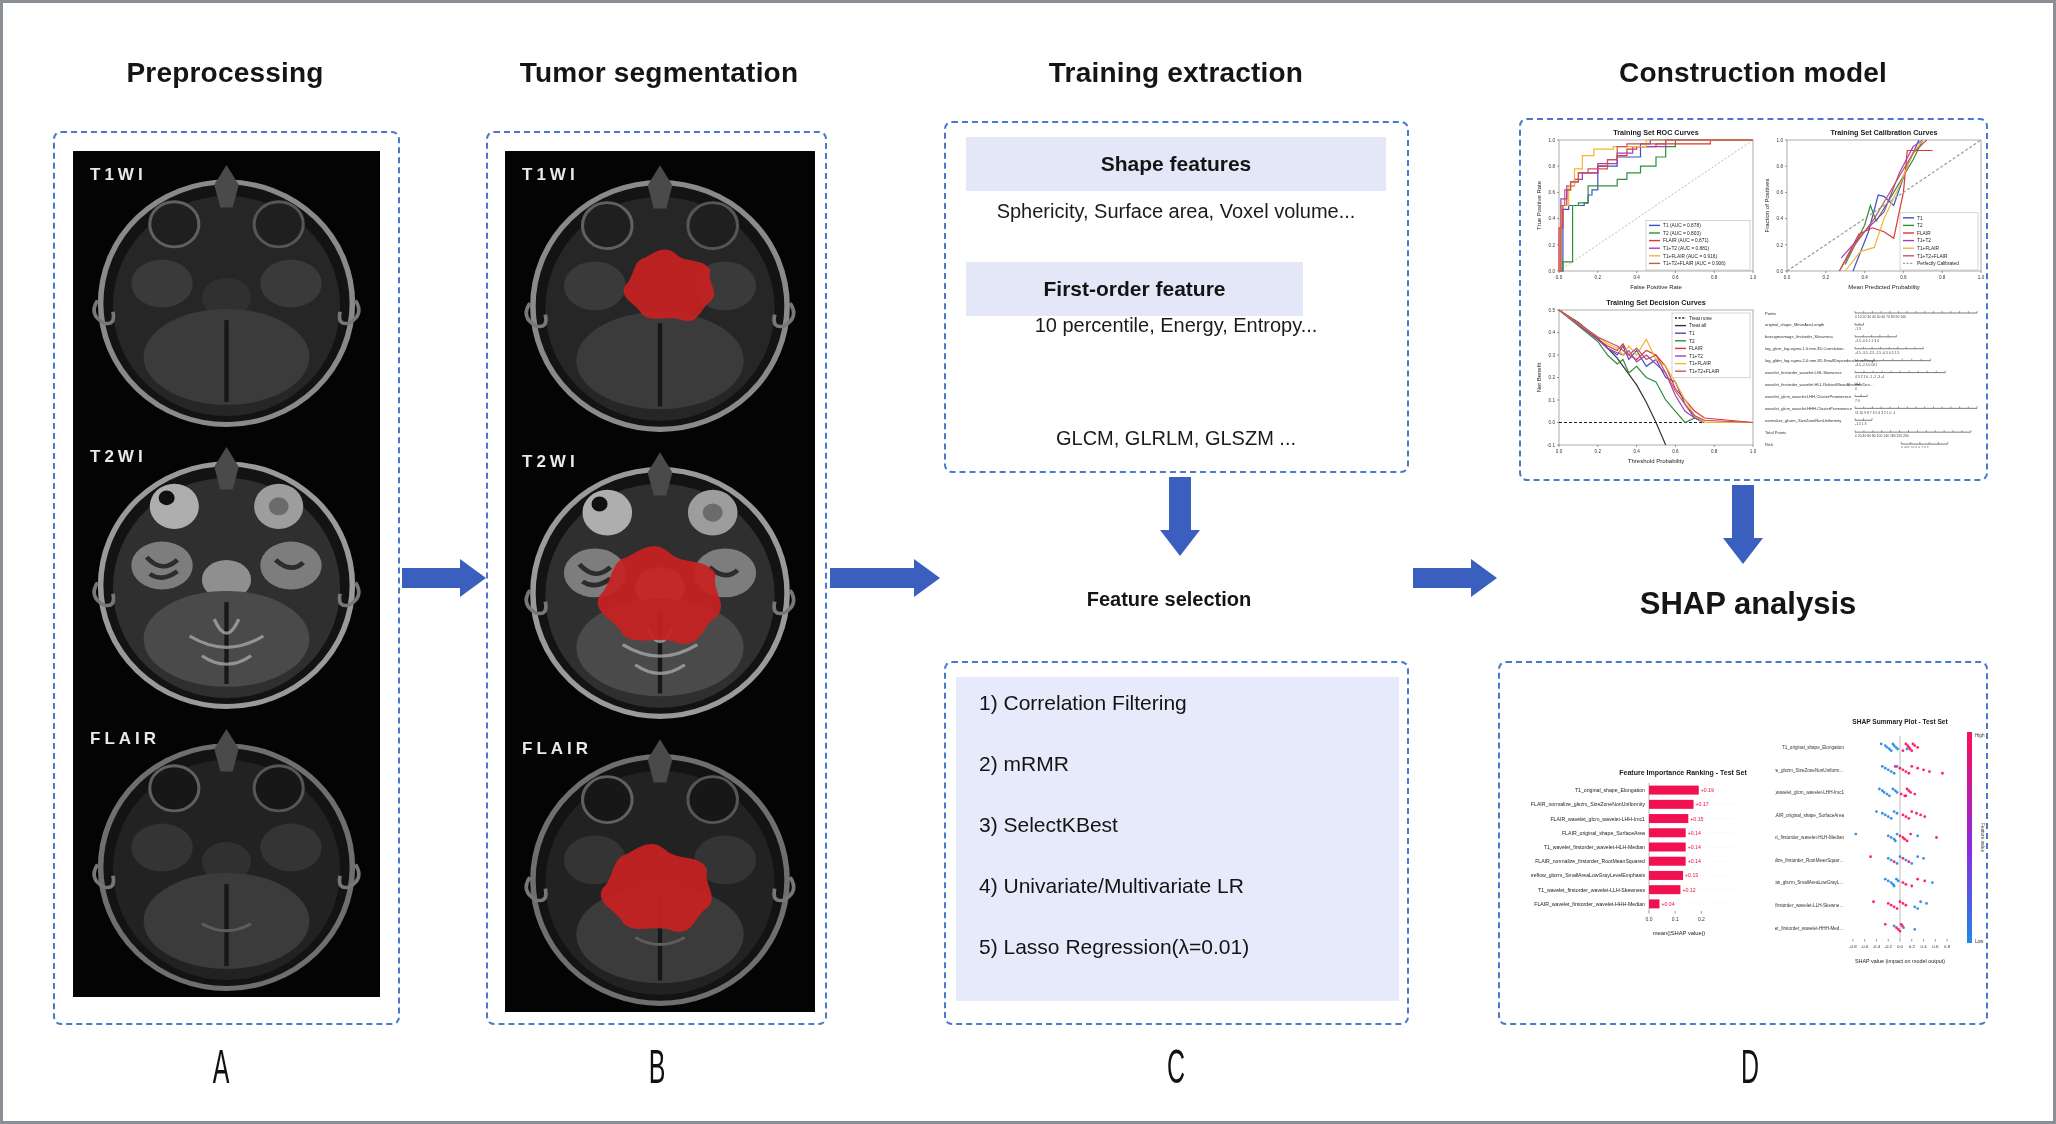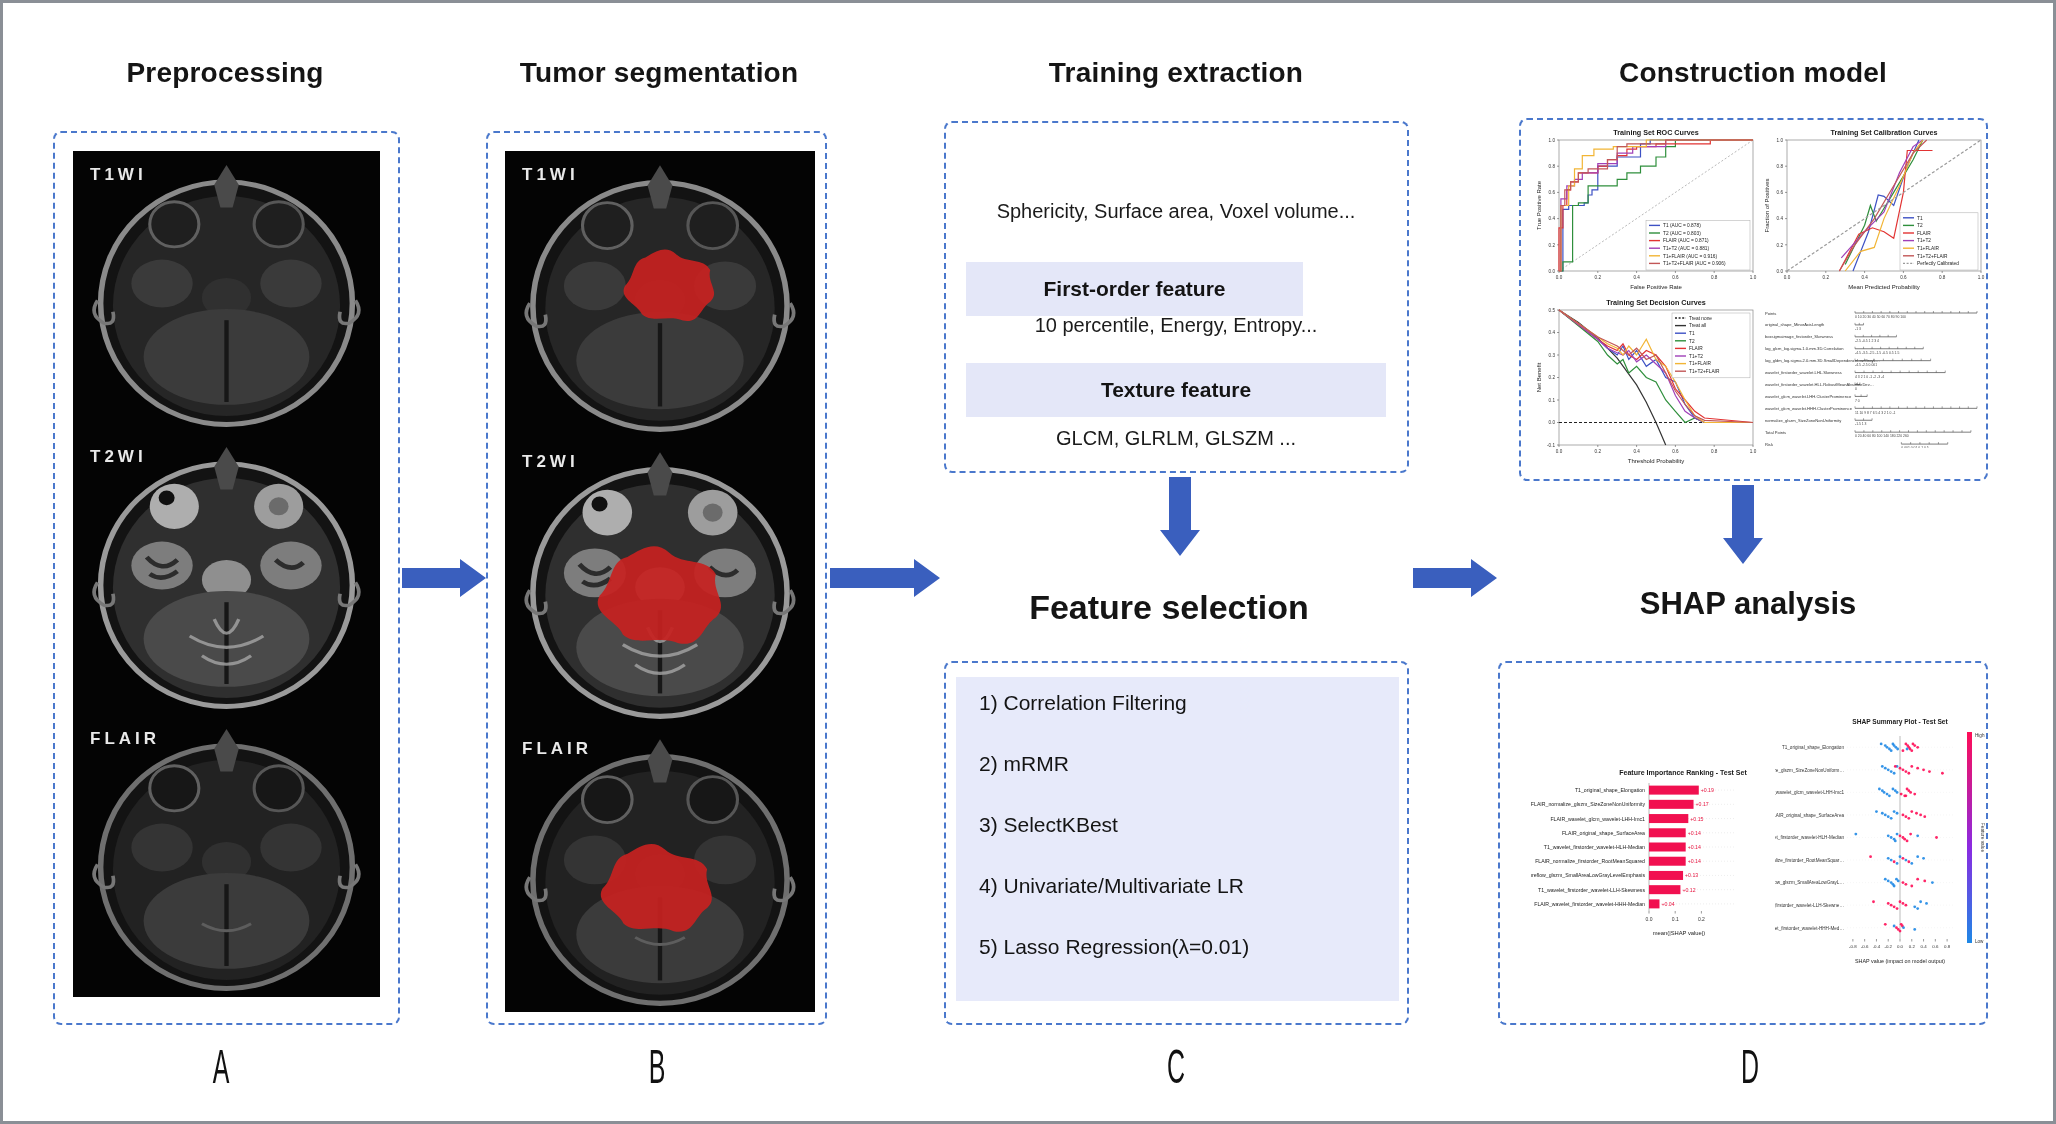--- a/index.html
+++ b/index.html
@@ -27,21 +27,21 @@
   }
   .banner{
     position:absolute;background:#e4e7f8;display:flex;align-items:center;justify-content:center;
     font-size:21px;font-weight:bold;color:#141414;
   }
   .example-text{
     position:absolute;font-size:20px;color:#1b1b1b;text-align:center;white-space:nowrap;
     transform:translateX(-50%);
   }
   .mid-heading{
-    position:absolute;font-size:34px;font-weight:bold;color:#151515;transform:translateX(-50%);white-space:nowrap;
+    position:absolute;font-size:20px;font-weight:bold;color:#151515;transform:translateX(-50%);white-space:nowrap;
   }
   .sel-fill{position:absolute;background:#e7eafa;}
   .sel-item{position:absolute;font-size:21px;font-weight:normal;color:#141414;white-space:nowrap;}
   svg text{font-family:"Liberation Sans",sans-serif;}
   .arrow-svg{position:absolute;left:0;top:0;width:2056px;height:1124px;pointer-events:none;}
 </style>
 </head>
 <body>
 
 <div id="canvas">
@@ -176,24 +176,24 @@
         <ellipse cx="50" cy="73" rx="27" ry="17" fill="#3b3b3b"></ellipse>
         <path d="M50,60 L50,89" stroke="#171717" stroke-width="1.4"></path>
         <path d="M42,74 q8,5 16,0" stroke="#5d5d5d" stroke-width="1" fill="none"></path>
         <path d="M8,53 q-3,5 2,8 q4,1 3,-4" fill="none" stroke="#777" stroke-width="1.2"></path>
         <path d="M92,53 q3,5 -2,8 q-4,1 -3,-4" fill="none" stroke="#777" stroke-width="1.2"></path>
         <path d="M-7,-9 C-11,-8 -10,-3 -13,0 C-15,4 -9,6 -8,9 C-5,12 0,9 4,11 C9,12 9,7 12,5 C15,2 11,-1 12,-5 C10,-9 5,-7 2,-10 C-1,-13 -4,-11 -7,-9 Z" transform="translate(49,57) scale(1.35)" fill="#c62120" opacity="0.93"></path>
       </svg>
     <span class="mri-label">FLAIR</span>
   </div>
 
+  <div class="banner" style="left:963px;top:134px;width:420px;height:54px;">Shape features</div>
   <div class="example-text" style="left:1173px;top:197px;">Sphericity, Surface area, Voxel volume...</div>
   <div class="banner" style="left:963px;top:259px;width:337px;height:54px;">First-order feature</div>
   <div class="example-text" style="left:1173px;top:311px;">10 percentile, Energy, Entropy...</div>
-  <div class="banner" style="left:963px;top:360px;width:420px;height:54px;">Texture feature</div>
   <div class="example-text" style="left:1173px;top:424px;">GLCM, GLRLM, GLSZM ...</div>
 
   <div class="mid-heading" style="left:1166px;top:585px;">Feature selection</div>
   <div class="sel-fill" style="left:953px;top:674px;width:443px;height:324px;"></div>
   <div class="sel-item" style="left:976px;top:688px;">1) Correlation Filtering</div>
   <div class="sel-item" style="left:976px;top:749px;">2) mRMR</div>
   <div class="sel-item" style="left:976px;top:810px;">3) SelectKBest</div>
   <div class="sel-item" style="left:976px;top:871px;">4) Univariate/Multivariate LR</div>
   <div class="sel-item" style="left:976px;top:932px;">5) Lasso Regression(λ=0.01)</div>
 

